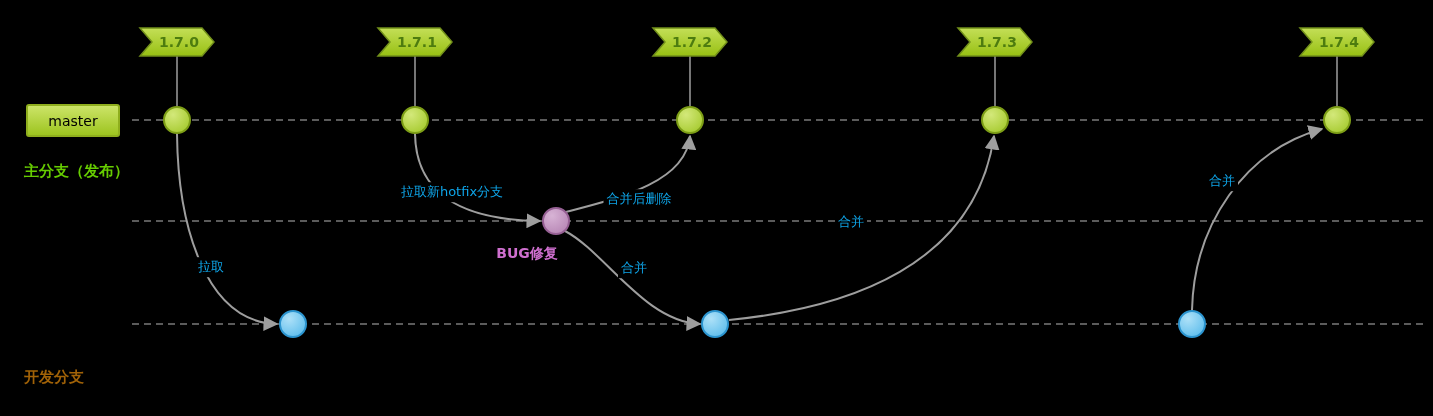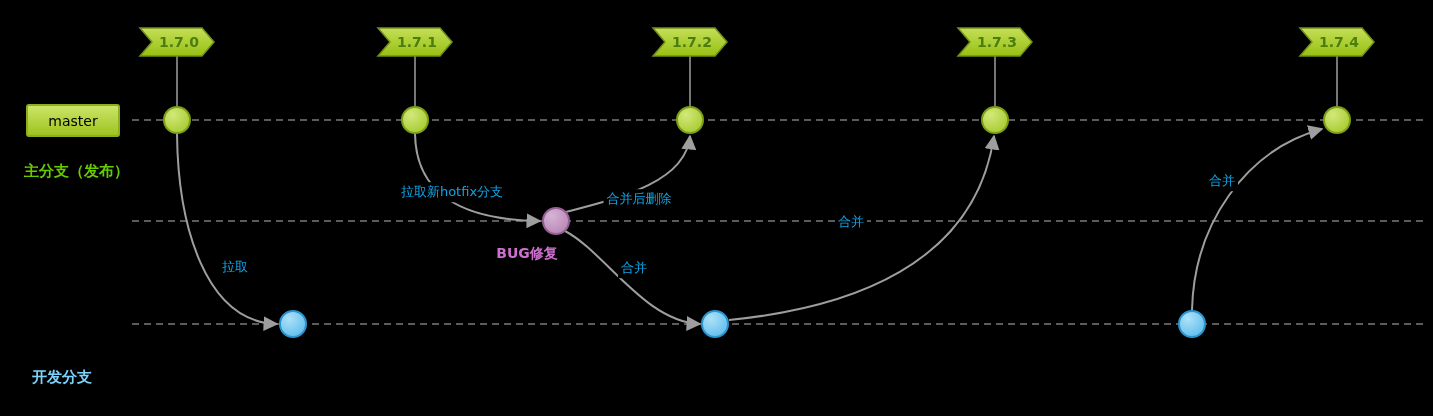--- a/index.html
+++ b/index.html
@@ -15,36 +15,36 @@
     border-radius:3px; border:2px solid;
     box-shadow:2px 2px 3px rgba(0,0,0,.6);
   }
   .badge.master  { left:26px; top:104px; background:linear-gradient(#cce468,#9dc41f); border-color:#8fae1d; }
   .badge.hotfix  { left:26px; top:205px; background:linear-gradient(#d3abd1,#b07cae); border-color:#b953b7; }
   .badge.develop { left:26px; top:308px; background:linear-gradient(#a8ddf5,#54b9ea); border-color:#2f9ad6; }
 
   .branch-desc { position:absolute; font-weight:bold; font-size:15px; white-space:nowrap; }
   .desc-master  { left:24px; top:162px; color:#66cc00; }
   .desc-hotfix  { left:22px; top:264px; color:#dd33dd; }
-  .desc-develop { left:32px; top:368px; color:#7dd3fc; }
+  .desc-develop { left:24px; top:368px; color:#a16207; }
 
   .tag-label {
     position:absolute; width:74px; height:28px; top:28px;
     display:flex; align-items:center; justify-content:center;
     font-size:14px; font-weight:bold; color:#4d7c0f; padding-left:4px;text-align:center;
   }
   .tag-0 { left:140px; } .tag-1 { left:378px; } .tag-2 { left:653px; }
   .tag-3 { left:958px; } .tag-4 { left:1300px; }
 
   .edge-label {
     position:absolute; background:#000; color:#0ea5e9;
     font-size:13px; padding:2px 3px; white-space:nowrap;
     transform:translate(-50%,-50%); line-height:1.2;
   }
-  .lbl-pull        { left:211px;  top:267px;margin-left:24px; }
+  .lbl-pull        { left:211px;  top:267px; }
   .lbl-pullhotfix  { left:452px;  top:192px; }
   .lbl-mergedel    { left:639px;  top:199px; }
   .lbl-mergedev    { left:634px;  top:268px; }
   .lbl-merge173    { left:851px;  top:222px; }
   .lbl-merge174    { left:1222px; top:181px; }
 
   .bugfix {
     position:absolute; left:527px; top:254px;
     transform:translate(-50%,-50%);
     color:#cf6fcf; font-weight:bold; font-size:14px; white-space:nowrap;

